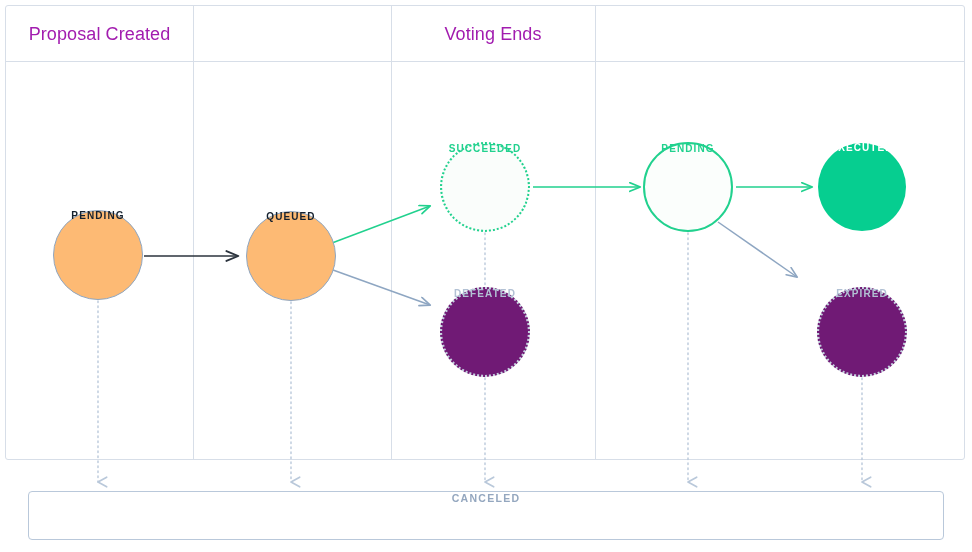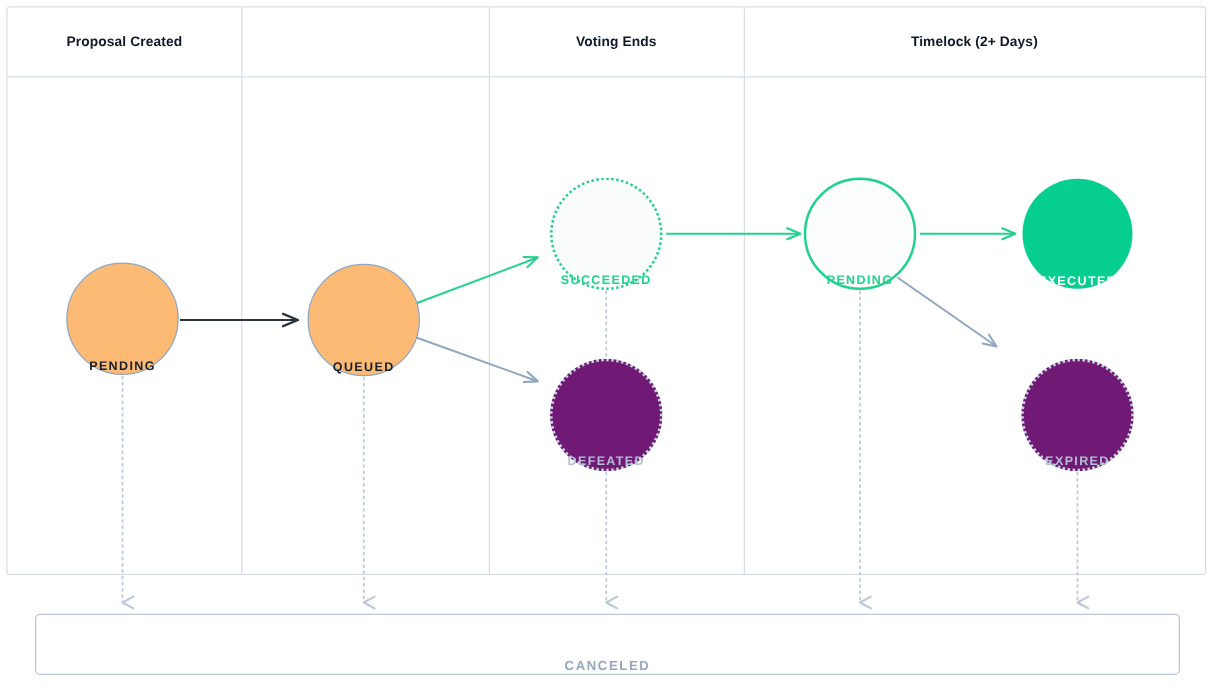--- a/index.html
+++ b/index.html
@@ -48,43 +48,43 @@
   .col-head {
     position: absolute;
     top: 0;
     height: 56px;
     display: flex;
     align-items: center;
     justify-content: center;
     box-sizing: border-box;
   }
   .col-head .col-head-label {
-    font-size: 11px;
-    font-weight: bold;
-    color: #0f172a;
+    font-size: 18px;
+    font-weight: normal;
+    color: #a21caf;
     letter-spacing: 0.1px;
     white-space: nowrap;
   }
 
   
   .col-sep {
     position: absolute;
     top: 0;
     width: 1px;
     height: 453px;
     background: #d7dee8;
   }
 
   
   .node {
     position: absolute;
     border-radius: 50%;
     box-sizing: border-box;
     display: flex;
-    align-items: flex-end;
+    align-items: flex-start;
     justify-content: center;
     text-align: center;
   }
   .node-label {
     font-size: 10px;
     font-weight: bold;
     letter-spacing: 1.1px;
     white-space: nowrap;
     line-height: 1;
   }
@@ -124,21 +124,21 @@
     position: absolute;
     left: 28px;
     top: 491px;
     width: 916px;
     height: 49px;
     border: 1px solid #b9c8da;
     border-radius: 4px;
     background: #ffffff;
     box-sizing: border-box;
     display: flex;
-    align-items: flex-end;
+    align-items: flex-start;
     justify-content: center;
   }
   .cancel-bar .cancel-label {
     font-size: 10.5px;
     font-weight: bold;
     letter-spacing: 1.3px;
     color: #94a7bf;
     white-space: nowrap;
   }
 
@@ -157,23 +157,20 @@
 <div id="stage">
 
   <div class="board">
     <div class="header-row"></div>
 
     <div class="col-head" style="left:0px; width:187px;">
       <span class="col-head-label">Proposal Created</span>
     </div>
     <div class="col-head" style="left:385px; width:204px;">
       <span class="col-head-label">Voting Ends</span>
-    </div>
-    <div class="col-head" style="left:589px; width:369px;">
-      <span class="col-head-label">Timelock (2+ Days)</span>
     </div>
 
     <div class="col-sep" style="left:187px;"></div>
     <div class="col-sep" style="left:385px;"></div>
     <div class="col-sep" style="left:589px;"></div>
   </div>
 
   <svg id="edges" viewBox="0 0 972 552" width="972" height="552" xmlns="http://www.w3.org/2000/svg">
     <defs>
       <marker id="ah-dark" markerWidth="9" markerHeight="9" refX="7.4" refY="3.6" orient="auto" markerUnits="strokeWidth">

